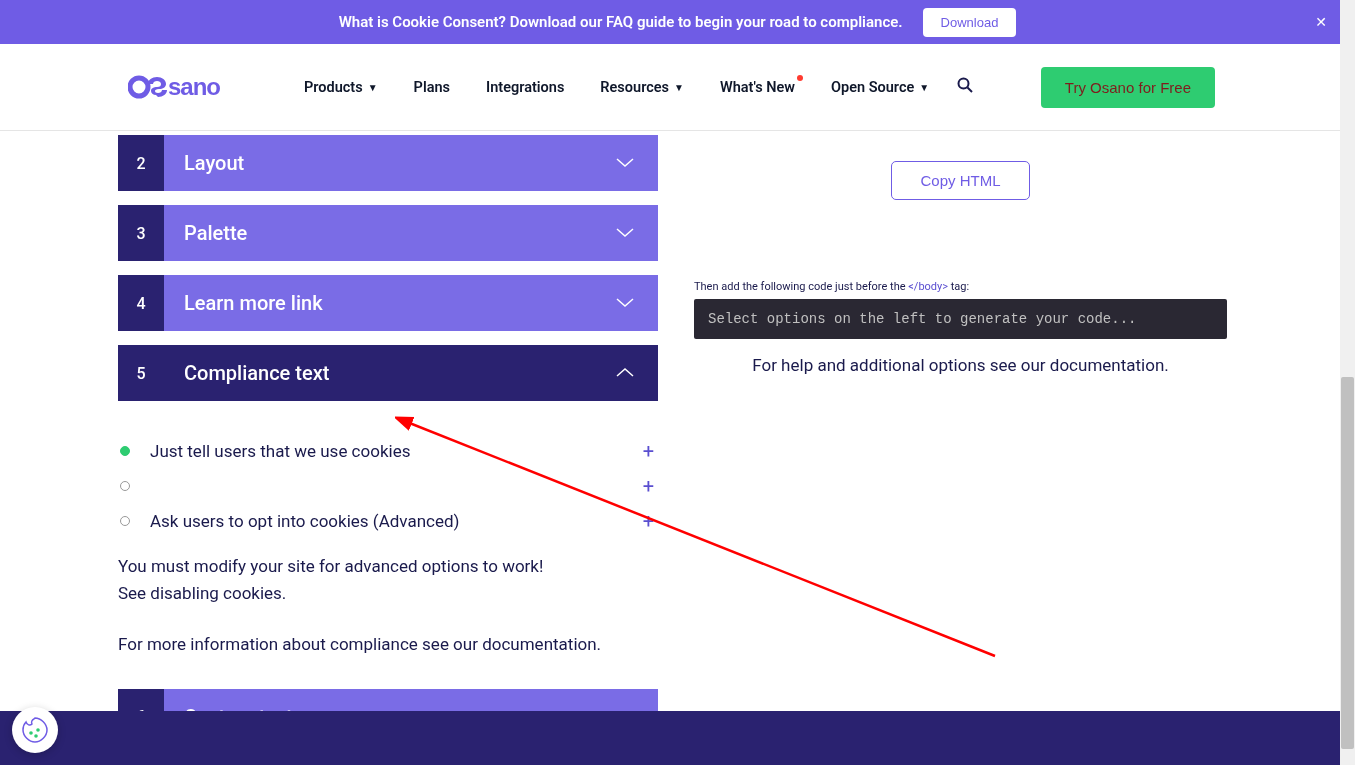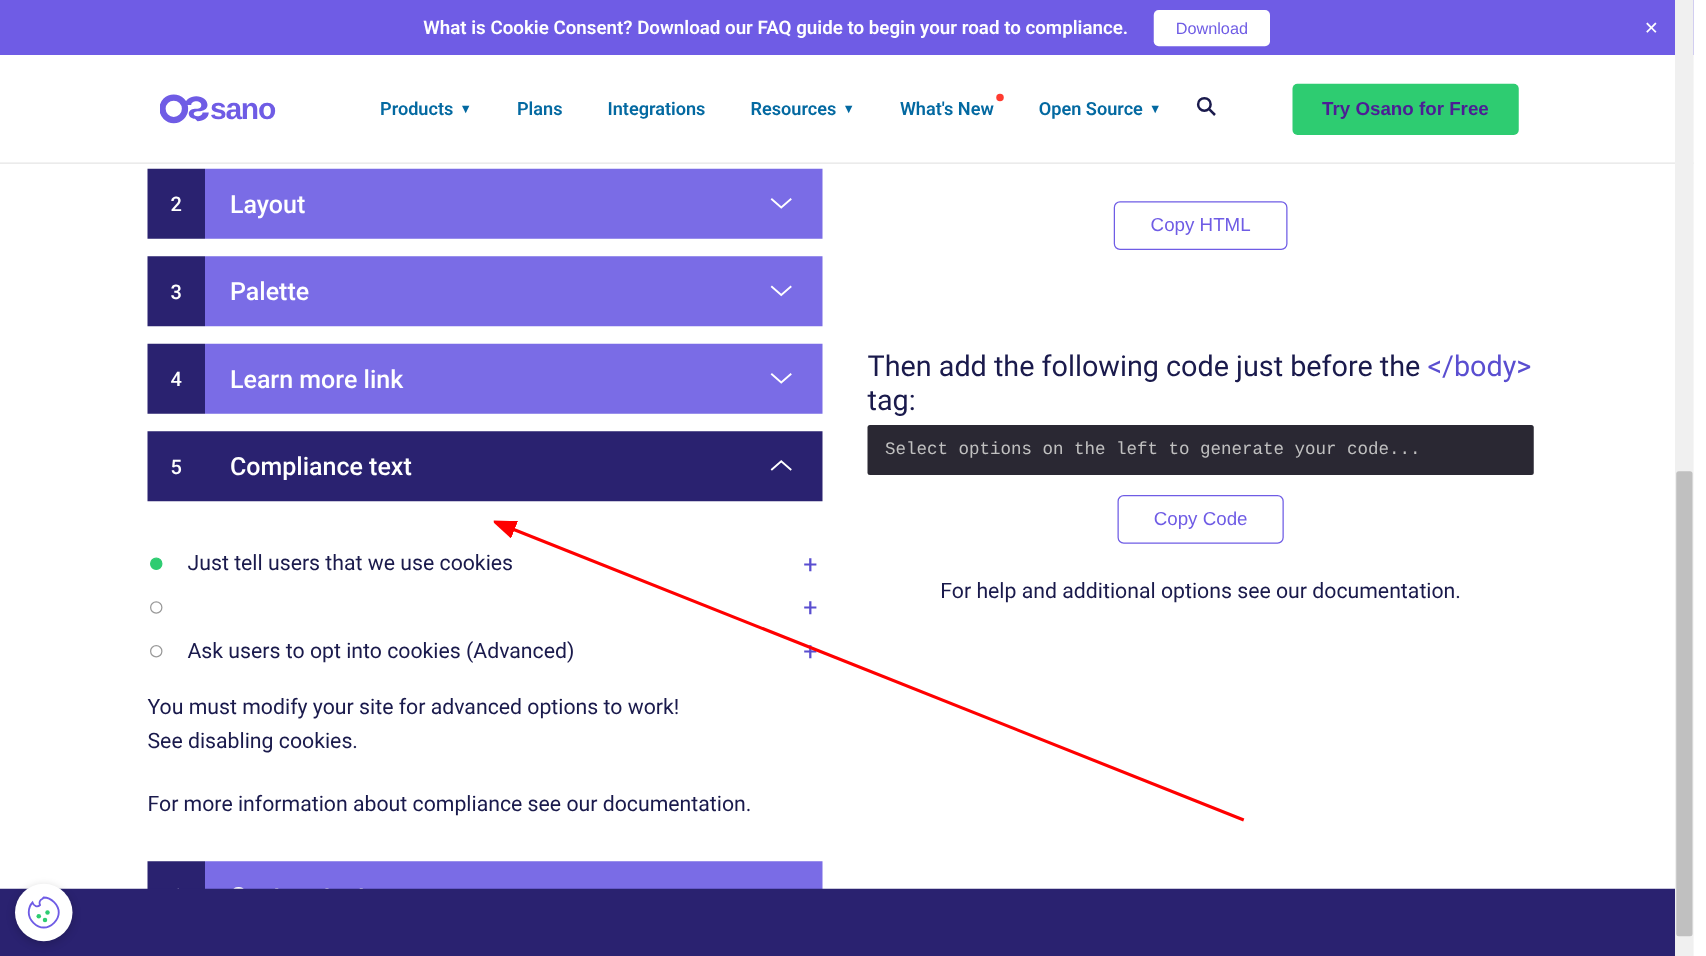--- a/index.html
+++ b/index.html
@@ -8,25 +8,25 @@
 
 .banner { background: #6f5ce5; color: #fff; height: 44px; display: flex; align-items: center; justify-content: center; position: relative; font-size: 15px; }
 .banner-text { font-weight: 600; }
 .banner-btn { background: #fff; color: #6f5ce5; border: none; border-radius: 4px; padding: 7px 18px; margin-left: 20px; font-size: 13px; cursor: pointer; font-weight: 500; }
 .banner-close { position: absolute; right: 28px; font-size: 14px; cursor: pointer; color: #fff; }
 
 .navbar { height: 87px; border-bottom: 1px solid #e5e5e5; display: flex; align-items: center; padding: 0 0 0 128px; background: #fff; }
 .logo { display: flex; align-items: center; margin-right: 40px; }
 .logo svg { display: block; }
 .nav-items { display: flex; align-items: center; gap: 0; }
-.nav-item { padding: 0 18px; font-size: 14.5px; font-weight: 600; color: #0369a1; cursor: pointer; display: flex; align-items: center; gap: 5px; position: relative; text-align: center; }
+.nav-item { padding: 0 18px; font-size: 14.5px; font-weight: 600; color: #0f172a; cursor: pointer; display: flex; align-items: center; gap: 5px; position: relative; text-align: center; }
 .nav-item .chev { font-size: 10px; }
 .nav-item .dot { width: 6px; height: 6px; background: #ff3b30; border-radius: 50%; position: absolute; top: -4px; right: 10px; }
 .search-icon { margin-left: 10px; cursor: pointer; }
-.cta-btn { margin-left: auto; margin-right: 140px; background: #2ecc71; color: #4c1d95; border: none; border-radius: 4px; padding: 12px 24px; font-size: 15px; font-weight: 700; cursor: pointer; }
+.cta-btn { margin-left: auto; margin-right: 140px; background: #2ecc71; color: #7f1d1d; border: none; border-radius: 4px; padding: 12px 24px; font-size: 15px; font-weight: 400; cursor: pointer; }
 
 .content { display: flex; padding: 0 128px 0 118px; }
 .left-col { width: 540px; flex-shrink: 0; }
 .right-col { flex: 1; padding-left: 36px; }
 
 .acc-item { display: flex; height: 56px; margin-bottom: 14px; cursor: pointer; }
 .acc-num { width: 46px; background: #2a2270; color: #fff; display: flex; align-items: center; justify-content: center; font-size: 16px; font-weight: 500; }
 .acc-title { flex: 1; background: #7a6ce6; color: #fff; display: flex; align-items: center; padding: 0 20px; font-size: 20px; font-weight: 500; position: relative; }
 .acc-item.active .acc-title { background: #2a2270; }
 .acc-chev { position: absolute; right: 24px; }
@@ -34,21 +34,21 @@
 
 .acc-body { padding: 16px 0 20px 0; }
 .radio-row { display: flex; align-items: center; padding: 10px 0; position: relative; }
 .radio-dot { width: 10px; height: 10px; border: 1px solid #999; border-radius: 50%; margin-right: 20px; margin-left: 2px; }
 .radio-row.selected .radio-dot { background: #2ecc71; border-color: #2ecc71; }
 .radio-label { font-size: 17px; color: #1a1a4c; }
 .radio-plus { position: absolute; right: 4px; color: #5a4ed0; font-size: 20px; font-weight: 400; cursor: pointer; }
 .info-text { font-size: 17px; color: #1a1a4c; line-height: 1.6; margin-top: 12px; }
 .info-text2 { margin-top: 24px; }
 
-.right-text { font-size: 23px; color: #1a1a4c; margin-top: 80px; margin-bottom: 6px; }
+.right-text { font-size: 11px; color: #1a1a4c; margin-top: 80px; margin-bottom: 6px; }
 .right-text .tag { color: #5a4ed0; }
 .codebox { background: #2a2833; color: #c0c0c0; font-family: "Courier New", monospace; font-size: 14px; padding: 12px 14px; border-radius: 2px; margin-bottom: 16px; }
 .outline-btn { border: 1px solid #6f5ce5; color: #6f5ce5; background: #fff; border-radius: 5px; padding: 10px 28px; font-size: 15px; font-weight: 400; cursor: pointer; display: block; margin: 0 auto 28px auto; }
 .help-text { text-align: center; font-size: 17px; color: #1a1a4c; }
 
 .footer-bar { position: absolute; bottom: 0; left: 0; right: 14px; height: 54px; background: #2a2270; }
 
 .cookie-widget { position: absolute; bottom: 12px; left: 12px; width: 46px; height: 46px; background: #fff; border-radius: 50%; box-shadow: 0 2px 8px rgba(0,0,0,0.2); display: flex; align-items: center; justify-content: center; cursor: pointer; z-index: 10; }
 
 .scrollbar { position: absolute; right: 0; top: 0; width: 15px; height: 100%; background: #f0f0f0; }
@@ -197,21 +197,20 @@
       </div>
 
     </div>
 
     <div class="right-col">
       <button class="outline-btn" style="margin-top:30px">Copy HTML</button>
       <div class="right-text">
         <span>Then add the following code just before the </span><span class="tag">&lt;/body&gt;</span><span> tag:</span>
       </div>
       <div class="codebox">Select options on the left to generate your code...</div>
-      <button class="outline-btn">Copy Code</button>
       <div class="help-text">For help and additional options see our documentation.</div>
     </div>
   </div>
 
   <div class="footer-bar"></div>
 
   <div class="cookie-widget">
     <svg width="28" height="28" viewBox="0 0 28 28">
       <path d="M14 2 C20 2 26 8 26 14 C26 20 20 26 14 26 C8 26 2 20 2 14 C2 11 3 8 5 6 C6 9 9 10 11 8 C10 6 11 4 13 3 Z" fill="none" stroke="#6f5ce5" stroke-width="1.5"></path>
       <circle cx="10" cy="17" r="1.8" fill="#2ecc71"></circle>

